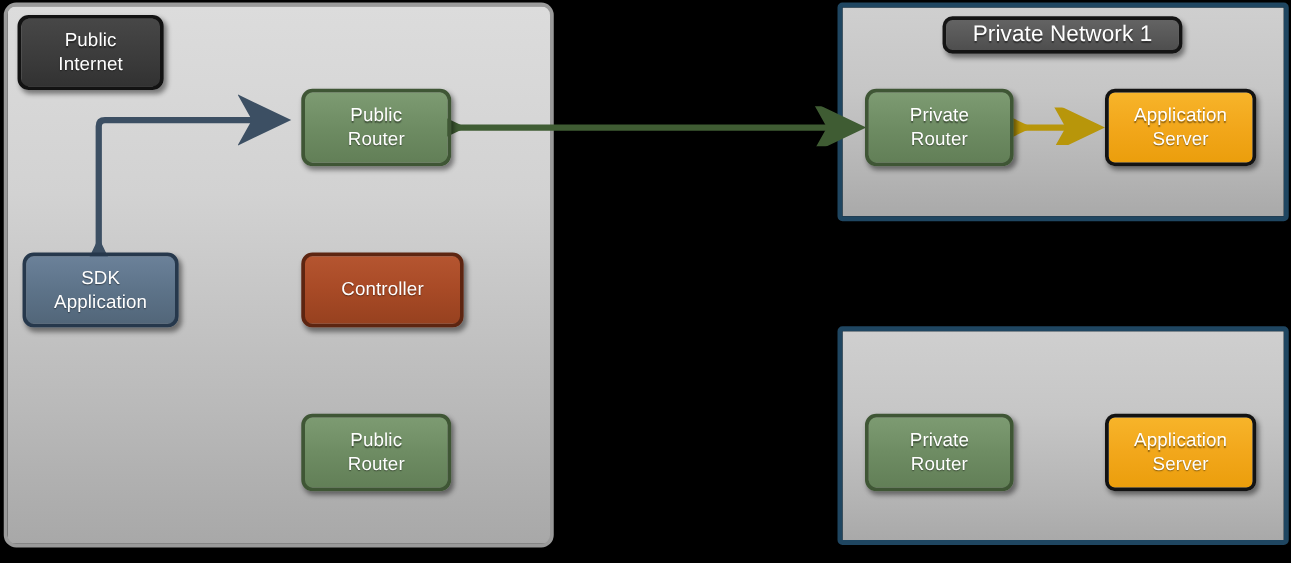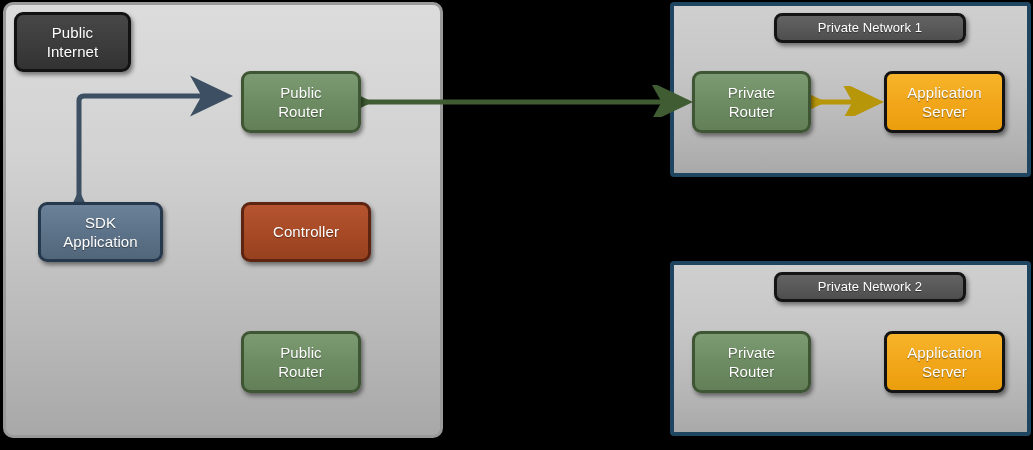--- a/index.html
+++ b/index.html
@@ -62,37 +62,35 @@
     background: linear-gradient(to bottom, #474747 0%, #3c3c3c 55%, #323232 100%);
     border: 3px solid #121212;
   }
   .node-green {
     background: linear-gradient(to bottom, #7d9b72 0%, #6e8c63 50%, #627f57 100%);
     border: 3px solid #3f5635;
   }
   .node-slate {
     background: linear-gradient(to bottom, #6b8199 0%, #5d7389 50%, #526679 100%);
     border: 3px solid #26384c;
-    margin-left: 20px;
   }
   .node-rust {
     background: linear-gradient(to bottom, #b55530 0%, #a84a26 50%, #97411f 100%);
     border: 3px solid #5d2511;
   }
   .node-orange {
     background: linear-gradient(to bottom, #f7b42a 0%, #f2a71b 50%, #eb9e0c 100%);
     border: 3px solid #131313;
     border-radius: 8px;
   }
   .node-label-box {
     background: linear-gradient(to bottom, #636363 0%, #585858 55%, #4e4e4e 100%);
     border: 3px solid #141414;
     border-radius: 8px;
-    font-size: 13px;
-    margin-left: 20px;
+    font-size: 18px;
   }
 
   
   .connector {
     position: absolute;
     z-index: 3;
     pointer-events: none;
   }
 </style>
 </head>
@@ -167,23 +165,20 @@
   </svg>
 
   <div class="node node-orange" style="left:884px; top:71px; width:121px; height:62px;">
     <span class="lbl">Application
 Server</span>
   </div>
 
   <div class="region region-private" style="left:670px; top:261px; width:361px; height:175px;">
   </div>
 
-  <div class="node node-label-box" style="left:754px; top:272px; width:192px; height:30px;">
-    <span class="lbl">Private Network 2</span>
-  </div>
 
   <div class="node node-green" style="left:692px; top:331px; width:119px; height:62px;">
     <span class="lbl">Private
 Router</span>
   </div>
 
   <div class="node node-orange" style="left:884px; top:331px; width:121px; height:62px;">
     <span class="lbl">Application
 Server</span>
   </div>

